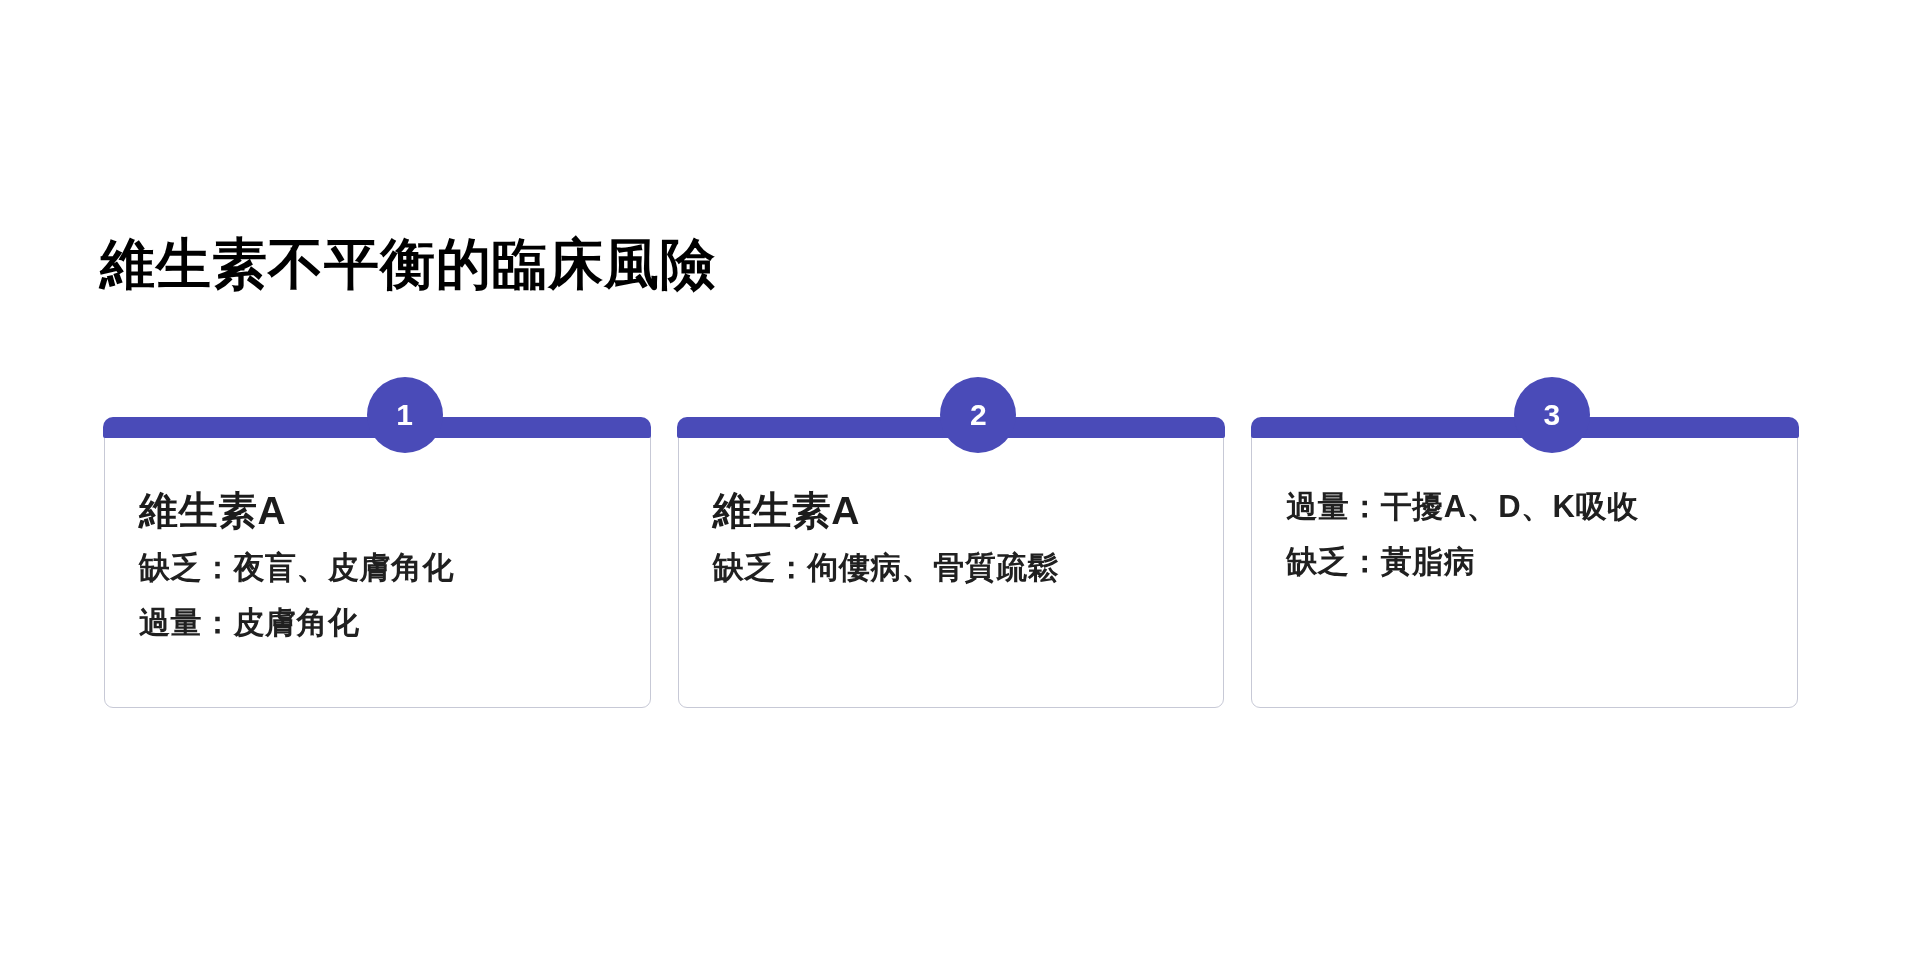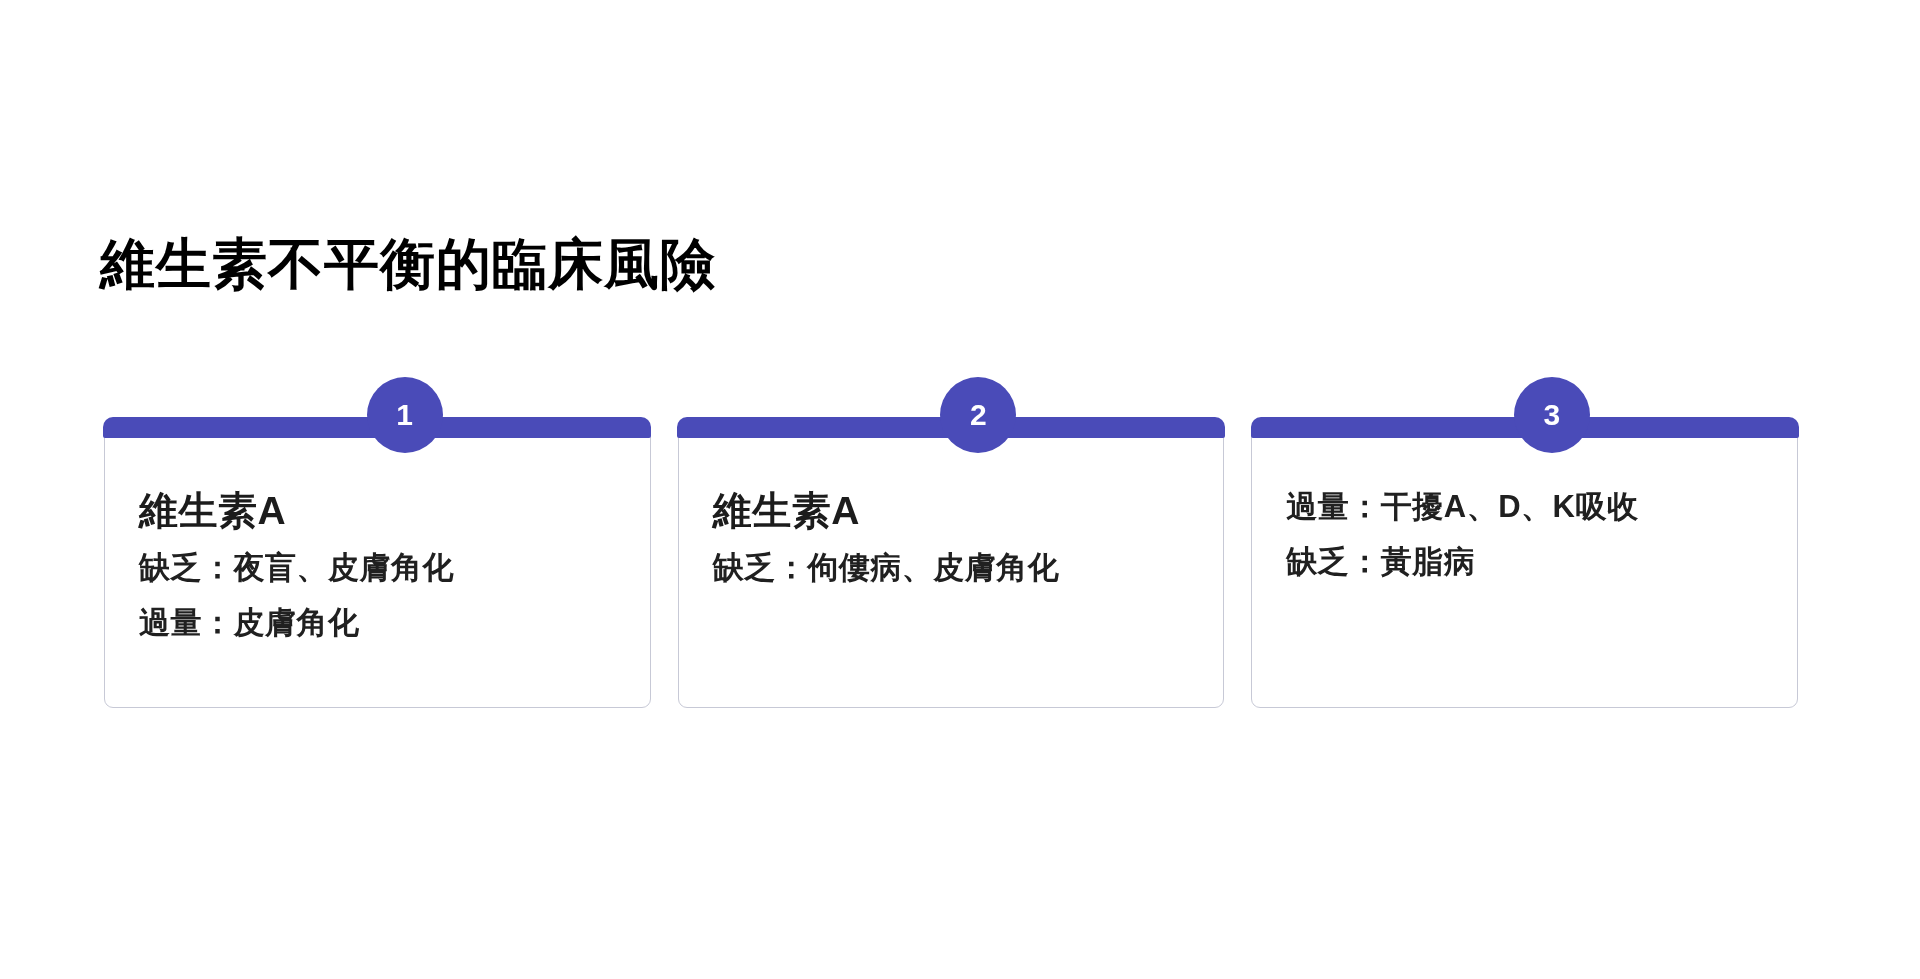--- a/index.html
+++ b/index.html
@@ -128,21 +128,21 @@
         <div class="card-line">缺乏：夜盲、皮膚角化</div>
         <div class="card-line">過量：皮膚角化</div>
       </div>
     </div>
 
     <div class="card">
       <div class="card-accent"></div>
       <div class="card-badge">2</div>
       <div class="card-body">
         <div class="card-heading">維生素A</div>
-        <div class="card-line">缺乏：佝僂病、皮膚角化</div>
+        <div class="card-line">缺乏：佝僂病、骨質疏鬆</div>
       </div>
     </div>
 
     <div class="card">
       <div class="card-accent"></div>
       <div class="card-badge">3</div>
       <div class="card-body">
         <div class="card-line">過量：干擾A、D、K吸收</div>
         <div class="card-line">缺乏：黃脂病</div>
       </div>

